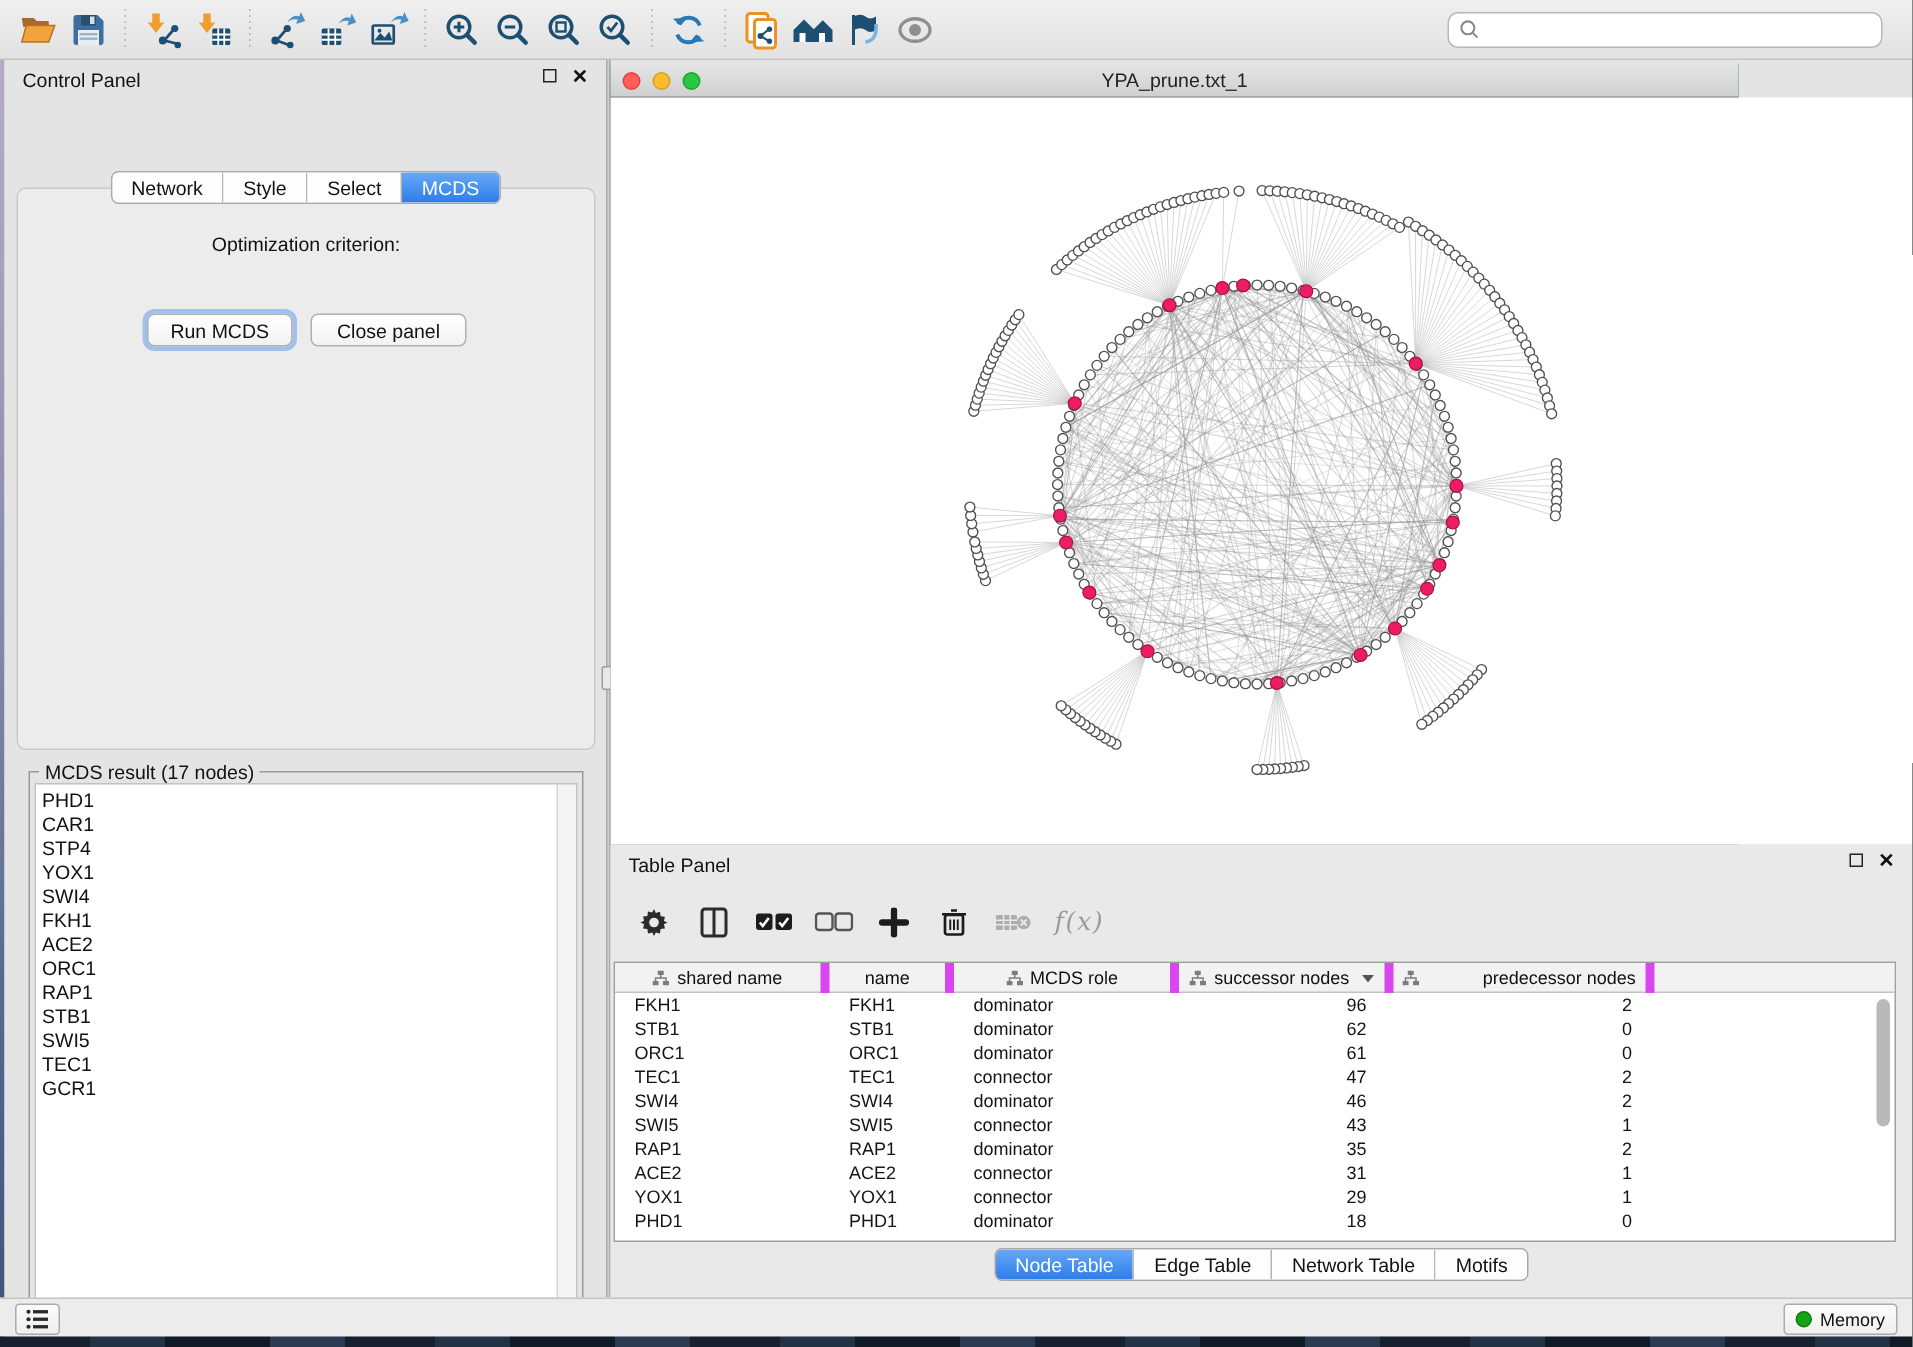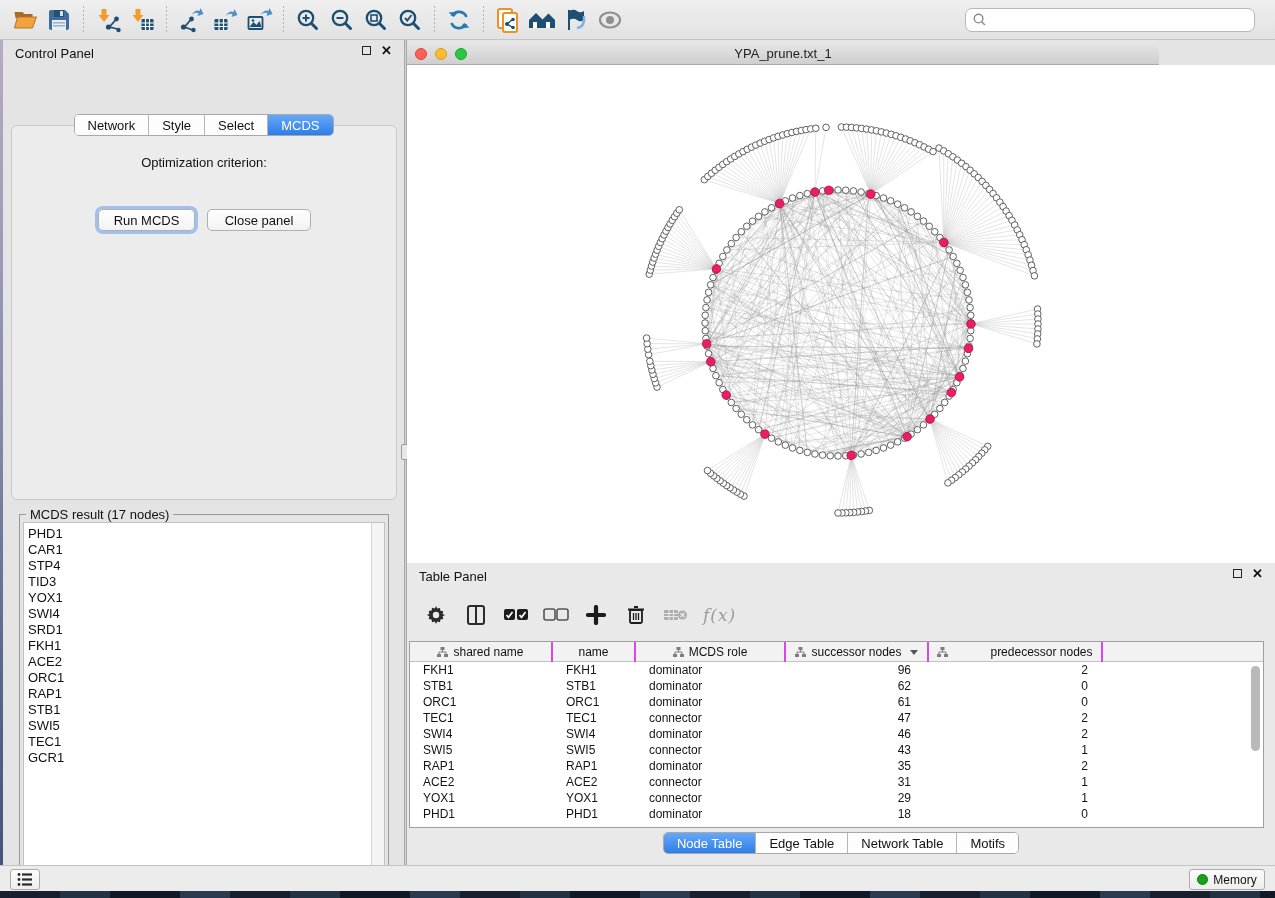--- a/index.html
+++ b/index.html
@@ -94,21 +94,21 @@
   
   .table-panel{position:absolute;left:407px;top:563px;width:868px;height:302px;background:#e9e9e9;}
   .tp-toolbar{position:absolute;left:2px;top:28px;width:864px;height:47px;display:flex;
     align-items:center;gap:14px;padding-left:14px;}
   .tp-icon{display:flex;align-items:center;justify-content:center;width:26px;height:26px;}
   .fx{font:italic 17px "DejaVu Serif",serif;color:#9a9a9a;letter-spacing:1px;}
   .table-box{position:absolute;left:2px;top:78px;width:855px;height:187px;background:#fff;
     border:1px solid #9f9f9f;overflow:hidden;}
   .nt-head{display:flex;height:20px;background:#f2f2f2;border-bottom:1px solid #c2c2c2;}
   .nt-hcell{display:flex;align-items:center;justify-content:center;gap:5px;font-size:12px;color:#111;
-    border-right:2px solid #d946ef;height:20px;}
+    border-right:6px solid #d946ef;height:20px;}
   .nt-hcell .sorter{width:0;height:0;border-left:4px solid transparent;border-right:4px solid transparent;
     border-top:5px solid #555;margin-left:3px;}
   .nt-row{display:flex;height:16px;}
   .nt-cell{font-size:12px;color:#151515;line-height:16px;white-space:nowrap;overflow:hidden;}
   .nt-cell.txt{padding-left:13px;}
   .nt-cell.num{text-align:right;}
   .tbl-scroll{position:absolute;right:3px;top:24px;width:9px;height:85px;background:#b9b9b9;
     border-radius:5px;}
   .tp-tabs{position:absolute;left:0;top:269px;width:100%;display:flex;justify-content:center;}
   .tp-tabs .seg{display:flex;border:1px solid #a8a8a8;border-radius:5px;overflow:hidden;background:#fff;}
@@ -300,24 +300,22 @@
       <div class="opt-label">Optimization criterion:</div>
       <button class="cp-btn run">Run MCDS</button>
       <button class="cp-btn closep">Close panel</button>
     </div>
     <div class="result-group">
       <span class="result-legend">MCDS result (17 nodes)</span>
       <div class="result-list" id="mcds-list">
           <div class="result-item">PHD1</div>
           <div class="result-item">CAR1</div>
           <div class="result-item">STP4</div>
-          <div class="result-item">TID3</div>
           <div class="result-item">YOX1</div>
           <div class="result-item">SWI4</div>
-          <div class="result-item">SRD1</div>
           <div class="result-item">FKH1</div>
           <div class="result-item">ACE2</div>
           <div class="result-item">ORC1</div>
           <div class="result-item">RAP1</div>
           <div class="result-item">STB1</div>
           <div class="result-item">SWI5</div>
           <div class="result-item">TEC1</div>
           <div class="result-item">GCR1</div>
         </div>
       <div class="result-scroll"></div>

